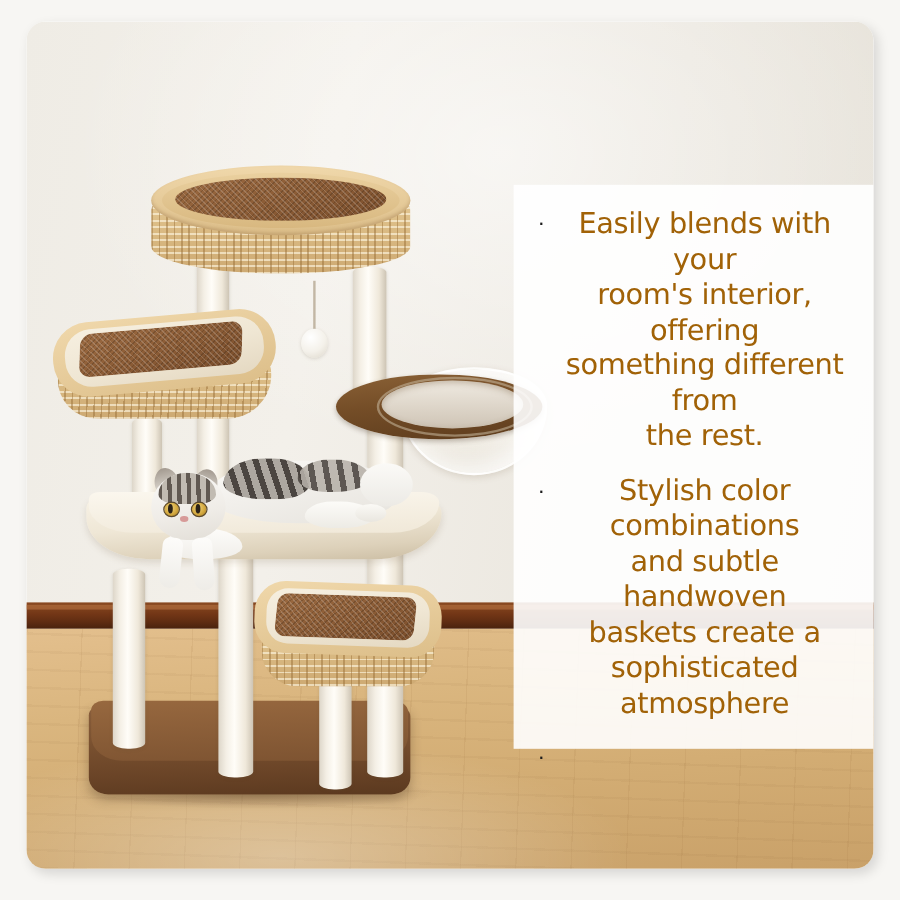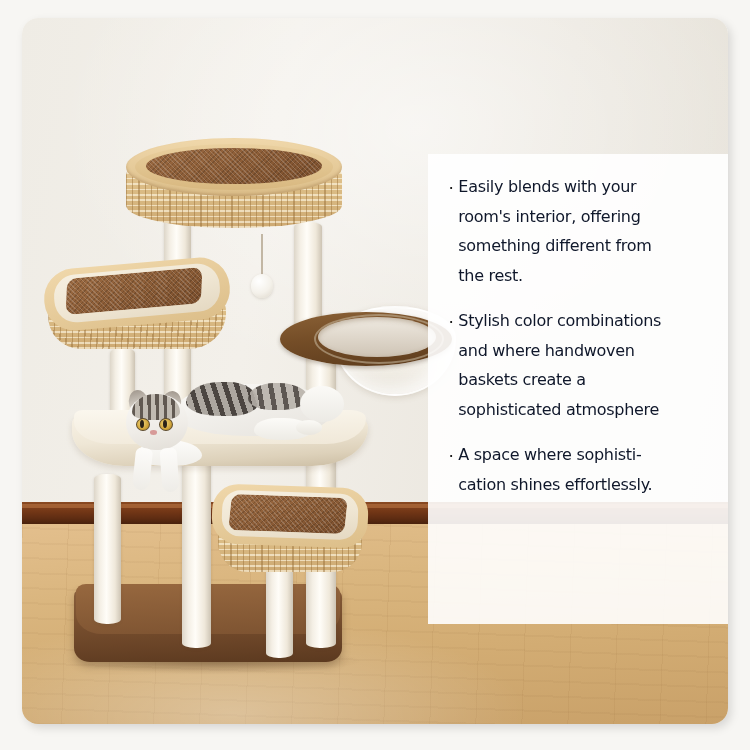--- a/index.html
+++ b/index.html
@@ -338,25 +338,26 @@
   }
   .bullet-dot {
     flex: 0 0 auto;
     color: #1c1c1c;
     font-size: 19px;
     line-height: 29px;
     margin-right: 4px;
   }
   .bullet-text {
     font-family: "DejaVu Sans", sans-serif;
-    font-size: 16px;
+    font-size: 24px;
     line-height: 29.5px;
-    color: #0f172a;
+    color: #a16207;
     letter-spacing: -0.3px;
     white-space: pre-line;
+    text-align: center;
   }
 
   
   #headline-block {
     position: absolute;
     left: 330px; top: 18px;
     width: 376px; height: 120px;
   }
   #rainbow {
     position: absolute;
@@ -499,25 +500,23 @@
     <div class="bullet-row">
       <span class="bullet-dot">·</span>
       <span class="bullet-text">Easily blends with your
 room's interior, offering
 something different from
 the rest.</span>
     </div>
     <div class="bullet-row">
       <span class="bullet-dot">·</span>
       <span class="bullet-text">Stylish color combinations
-and where handwoven
+and subtle handwoven
 baskets create a
 sophisticated atmosphere</span>
     </div>
     <div class="bullet-row">
       <span class="bullet-dot">·</span>
-      <span class="bullet-text">A space where sophisti-
-cation shines effortlessly.</span>
     </div>
   </div>
 
 
 </div>
 
 </body></html>

